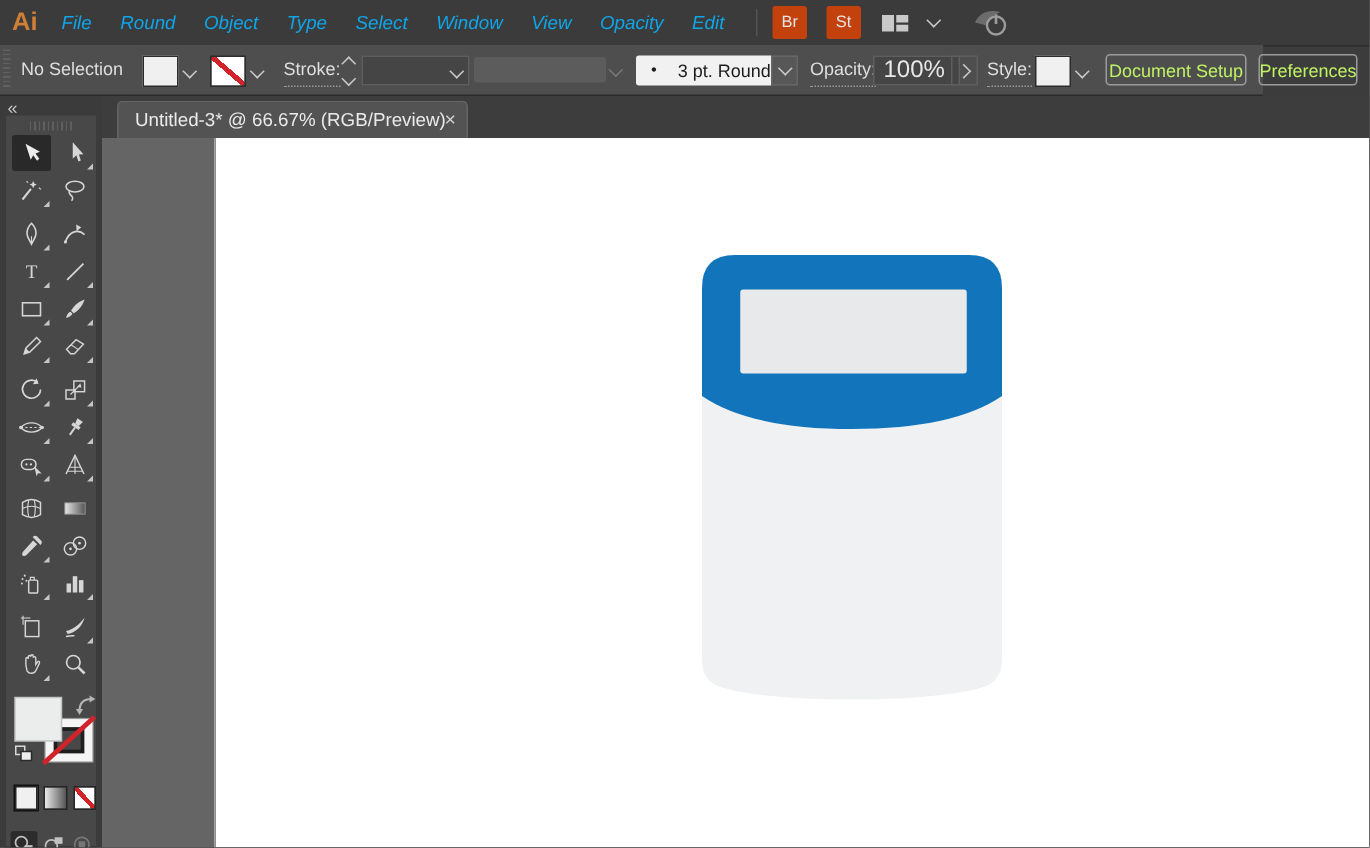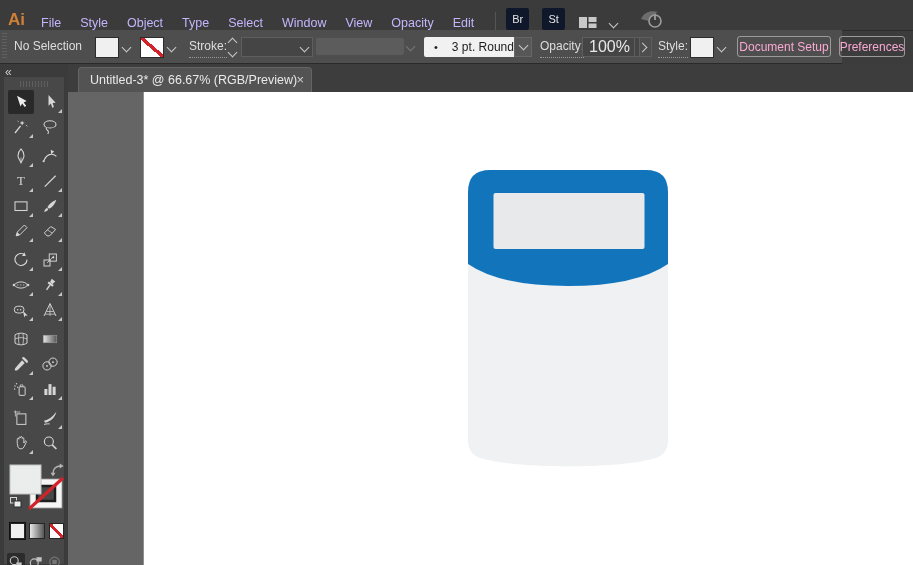--- a/index.html
+++ b/index.html
@@ -1,25 +1,25 @@
 <!DOCTYPE html>
 <html><head>
 <meta charset="utf-8">
 <style>
   html,body{margin:0;padding:0;background:#222;}
   #app{position:relative;width:913px;height:565px;background:#3c3c3c;overflow:hidden;
        font-family:"Liberation Sans",sans-serif;-webkit-font-smoothing:antialiased;}
 
   
   #menubar{position:absolute;left:0;top:0;width:913px;height:30px;background:#3b3b3b;
-           border-bottom:1px solid #2d2d2d;display:flex;align-items:flex-end;}
+           border-bottom:1px solid #2d2d2d;display:flex;align-items:center;}
   .logo{color:#cf7f36;font-weight:bold;font-size:17px;margin:0 16px 0 8px;}
-  .menu-item{color:#c4b5fd;font-size:12.5px;margin-right:19px;cursor:default;}
+  .menu-item{color:#0ea5e9;font-size:12.5px;margin-right:19px;cursor:default;font-style:italic;}
   .menu-sep{width:1px;height:18px;background:#555;margin:0 10px 0 2px;}
-  .mb-btn{width:23px;height:22px;background:#0f172a;border-radius:2px;color:#e4e4e4;
+  .mb-btn{width:23px;height:22px;background:#c2410c;border-radius:2px;color:#e4e4e4;
           font-size:11px;display:flex;align-items:center;justify-content:center;margin-right:13px;}
   .mb-icon{margin-right:6px;display:flex;align-items:center;}
   .chev{width:6px;height:6px;border-right:1.6px solid #c9c9c9;border-bottom:1.6px solid #c9c9c9;
         transform:rotate(45deg);display:inline-block;}
   #ws-chev{margin:0 22px 3px 6px;}
 
   
   #controlbar{position:absolute;left:0;top:30px;width:842px;height:33px;background:#4e4e4e;
               border-bottom:1px solid #2a2a2a;}
   .grip{position:absolute;left:2px;top:3px;width:5px;height:27px;
@@ -41,21 +41,21 @@
   .brush-combo{position:absolute;left:424px;top:7px;width:90px;height:20px;background:#f1f1f1;
                border-radius:2px 0 0 2px;display:flex;align-items:center;color:#1c1c1c;font-size:12px;}
   .brush-combo .dot{margin:0 14px 0 10px;font-size:11px;}
   .brush-chevbtn{position:absolute;left:514px;top:7px;width:18px;height:20px;background:#575757;
                  border:1px solid #666;box-sizing:border-box;display:flex;align-items:center;justify-content:center;}
   .opacity-field{position:absolute;left:582px;top:7px;width:50px;height:18px;background:#454545;
                  border:1px solid #5e5e5e;color:#e8e8e8;font-size:16px;line-height:18px;padding-left:6px;}
   .opacity-more{position:absolute;left:634px;top:7px;width:16px;height:18px;border:1px solid #5e5e5e;
                 display:flex;align-items:center;justify-content:center;}
   .opacity-more .chev{transform:rotate(-45deg);margin-left:-2px;}
-  .cb-btn{position:absolute;top:6px;height:21px;border:1px solid #9b9b9b;border-radius:3px;color:#f9a8d4;
+  .cb-btn{position:absolute;top:6px;height:21px;border:1px solid #9b9b9b;border-radius:3px;color:#bef264;
           font-size:12px;display:flex;align-items:center;justify-content:center;box-sizing:border-box;}
 
   
   #dock{position:absolute;left:0;top:64px;width:68px;height:501px;background:#3b3b3b;}
   .collapse{position:absolute;left:5px;top:1px;color:#c9c9c9;font-size:12px;letter-spacing:-1px;}
   #toolbar-panel{position:absolute;left:3px;top:12px;width:62px;height:489px;background:#484848;
                  border:1px solid #3a3a3a;box-sizing:border-box;}
   .ribbed{margin:4px auto 3px;width:28px;height:6px;
           background:repeating-linear-gradient(90deg,#5f5f5f 0 1px,transparent 1px 3px);}
   .tool-row{display:flex;gap:3px;margin:0 0 1px 4px;}
@@ -92,21 +92,21 @@
 </style>
 </head>
 <body>
 
 <div id="app">
 
   <div id="menubar">
     <span class="logo">Ai</span>
     <div id="menu-items" style="display:flex;align-items:center;">
         <span class="menu-item">File</span>
-        <span class="menu-item">Style</span>
+        <span class="menu-item">Round</span>
         <span class="menu-item">Object</span>
         <span class="menu-item">Type</span>
         <span class="menu-item">Select</span>
         <span class="menu-item">Window</span>
         <span class="menu-item">View</span>
         <span class="menu-item">Opacity</span>
         <span class="menu-item">Edit</span>
       </div>
     <span class="menu-sep"></span>
     <span class="mb-btn">Br</span>

